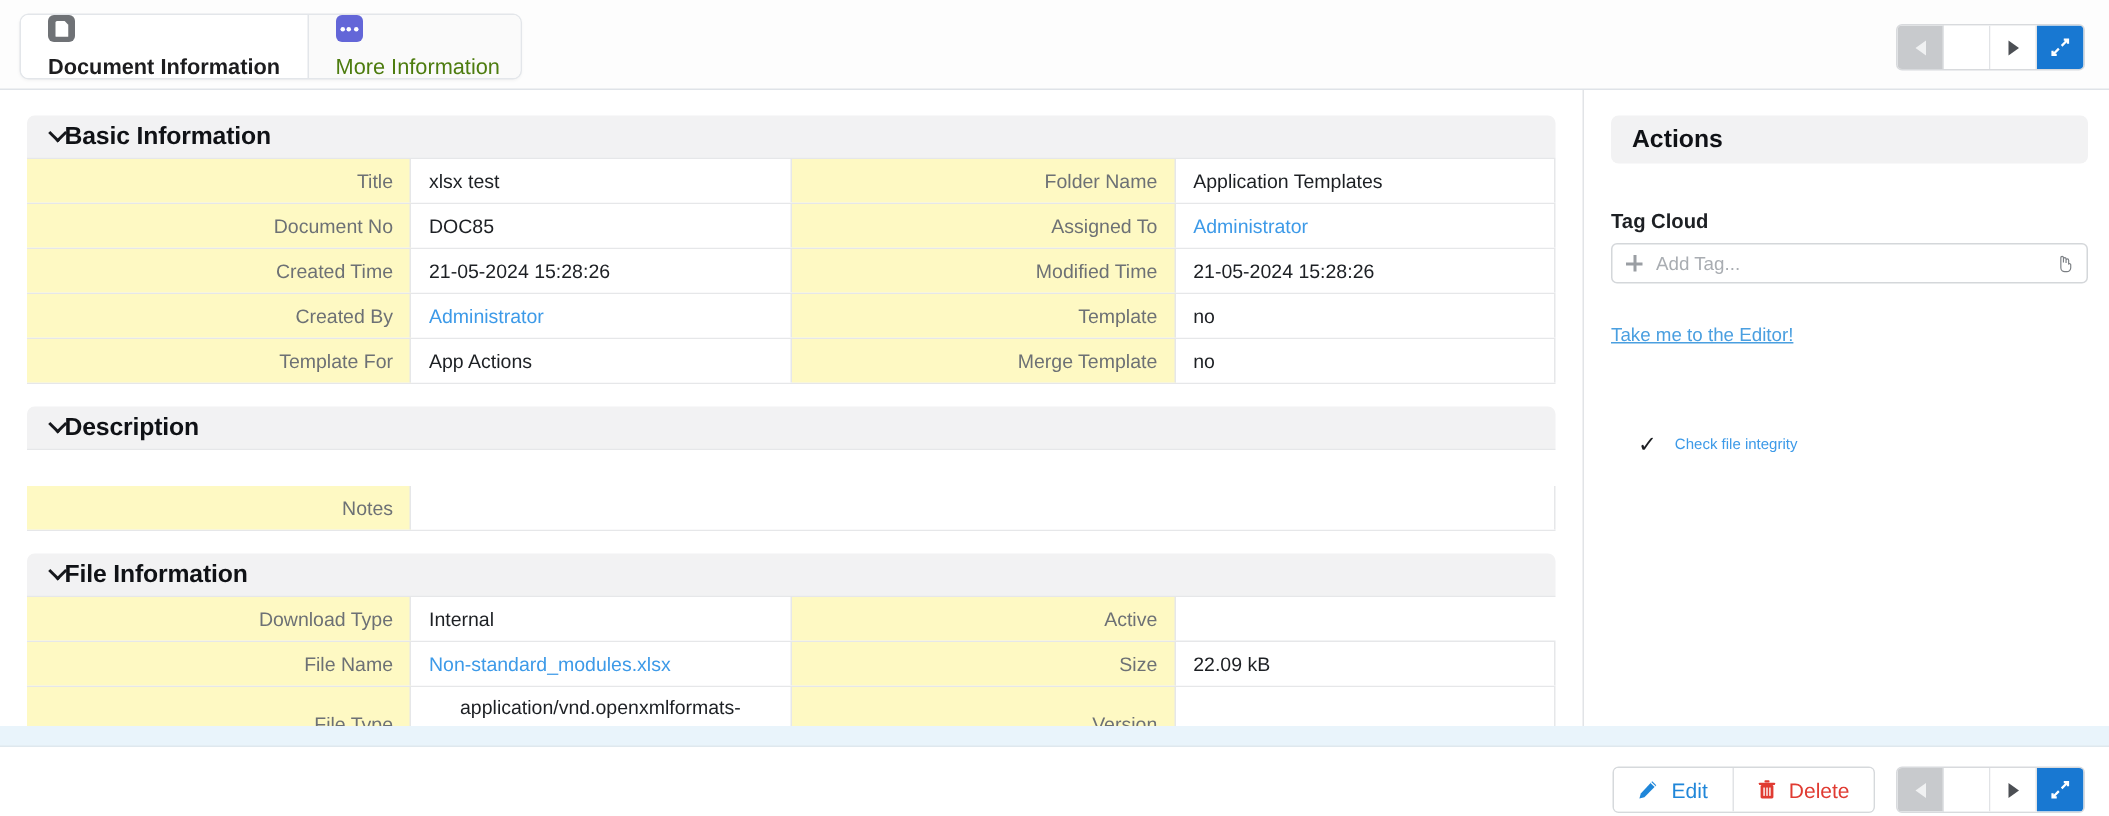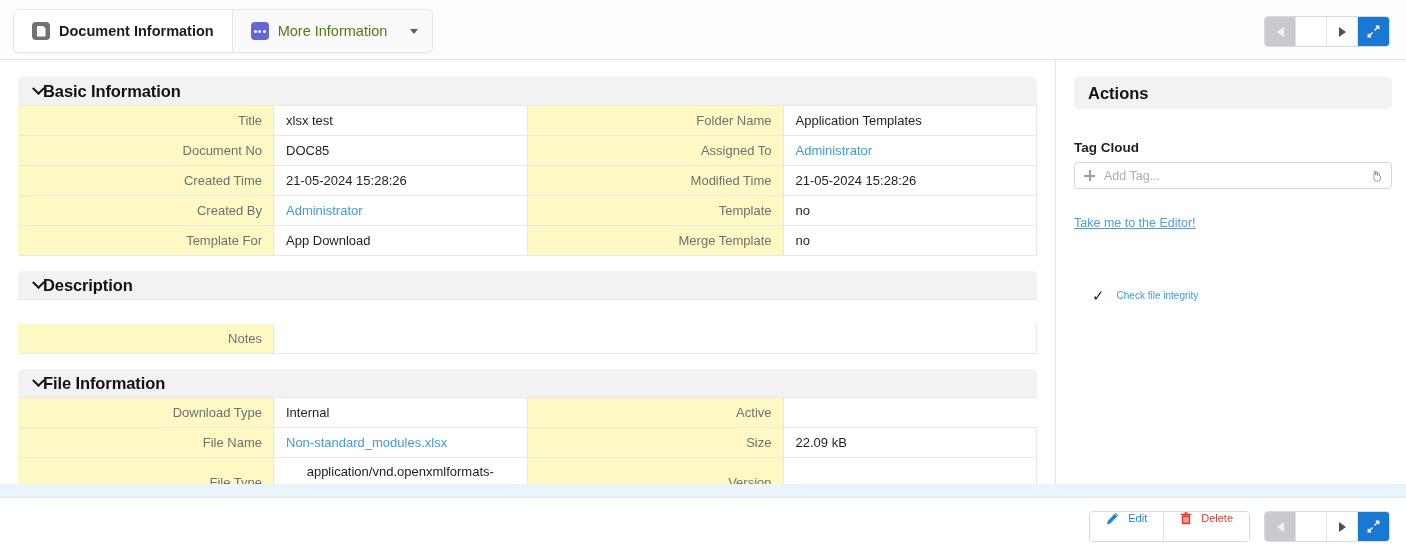--- a/index.html
+++ b/index.html
@@ -32,27 +32,28 @@
     top: 9px;
     display: flex;
     background: #ffffff;
     border: 1px solid #e3e6ea;
     border-radius: 6px;
     overflow: hidden;
     box-shadow: 0 1px 2px rgba(0,0,0,0.04);
   }
   .tab {
     display: flex;
-    align-items: center;
+    align-items: flex-start;
     gap: 9px;
     height: 42px;
     padding: 0 18px;
     font-size: 14.5px;
     cursor: pointer;
     white-space: nowrap;
+    flex-direction: column;
   }
   .tab.active {
     background: #ffffff;
     color: #1d1d1f;
     font-weight: bold;
     border-right: 1px solid #e3e6ea;
   }
   .tab.inactive {
     background: #fafafa;
     color: #4d7c0f;
@@ -236,25 +237,25 @@
   }
   .btn-group {
     display: flex;
     border: 1px solid #d6d9dc;
     border-radius: 4px;
     overflow: hidden;
     background: #ffffff;
   }
   .btn {
     display: flex;
-    align-items: flex-start;
+    align-items: center;
     gap: 9px;
     height: 29px;
     padding: 0 16px;
-    font-size: 11px;
+    font-size: 14px;
     background: #ffffff;
     cursor: pointer;
     white-space: nowrap;
   }
   .btn + .btn { border-left: 1px solid #e1e3e6; }
   .btn.edit { color: #1f86d9; }
   .btn.delete { color: #e03b32; }
   .pencil { width: 13px; height: 13px; }
   .trash  { width: 12px; height: 13px; }
 </style>
@@ -349,21 +350,21 @@
           <div class="val">
             <a class="link">Administrator</a>
           </div>
         </div>
         <div class="cell half">
           <div class="lbl">Template</div>
           <div class="val">no</div>
         </div>
         <div class="cell half">
           <div class="lbl">Template For</div>
-          <div class="val">App Download</div>
+          <div class="val">App Actions</div>
         </div>
         <div class="cell half">
           <div class="lbl">Merge Template</div>
           <div class="val">no</div>
         </div>
       </div>
 
       <div class="spacer12"></div>
 
       <div class="section-head">

